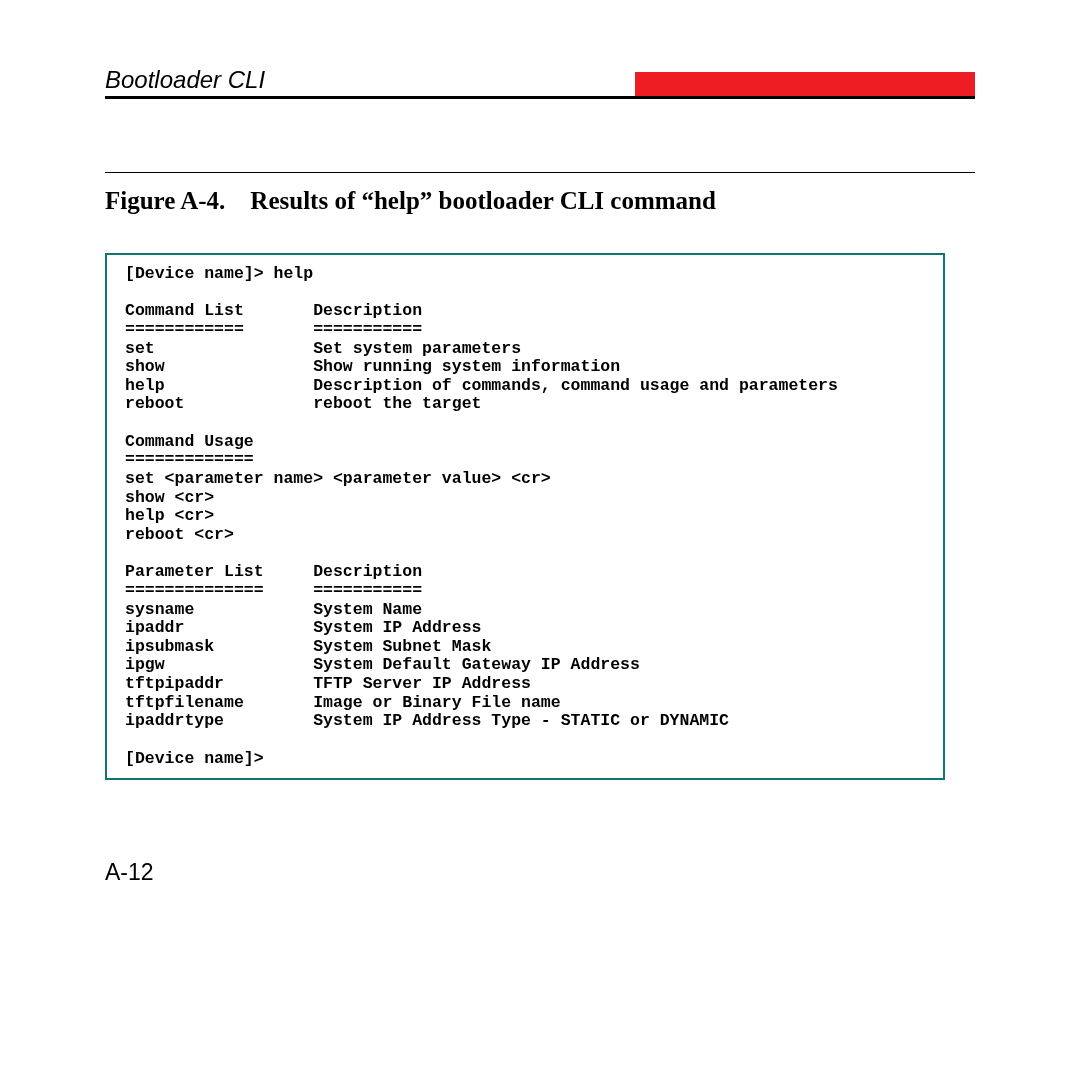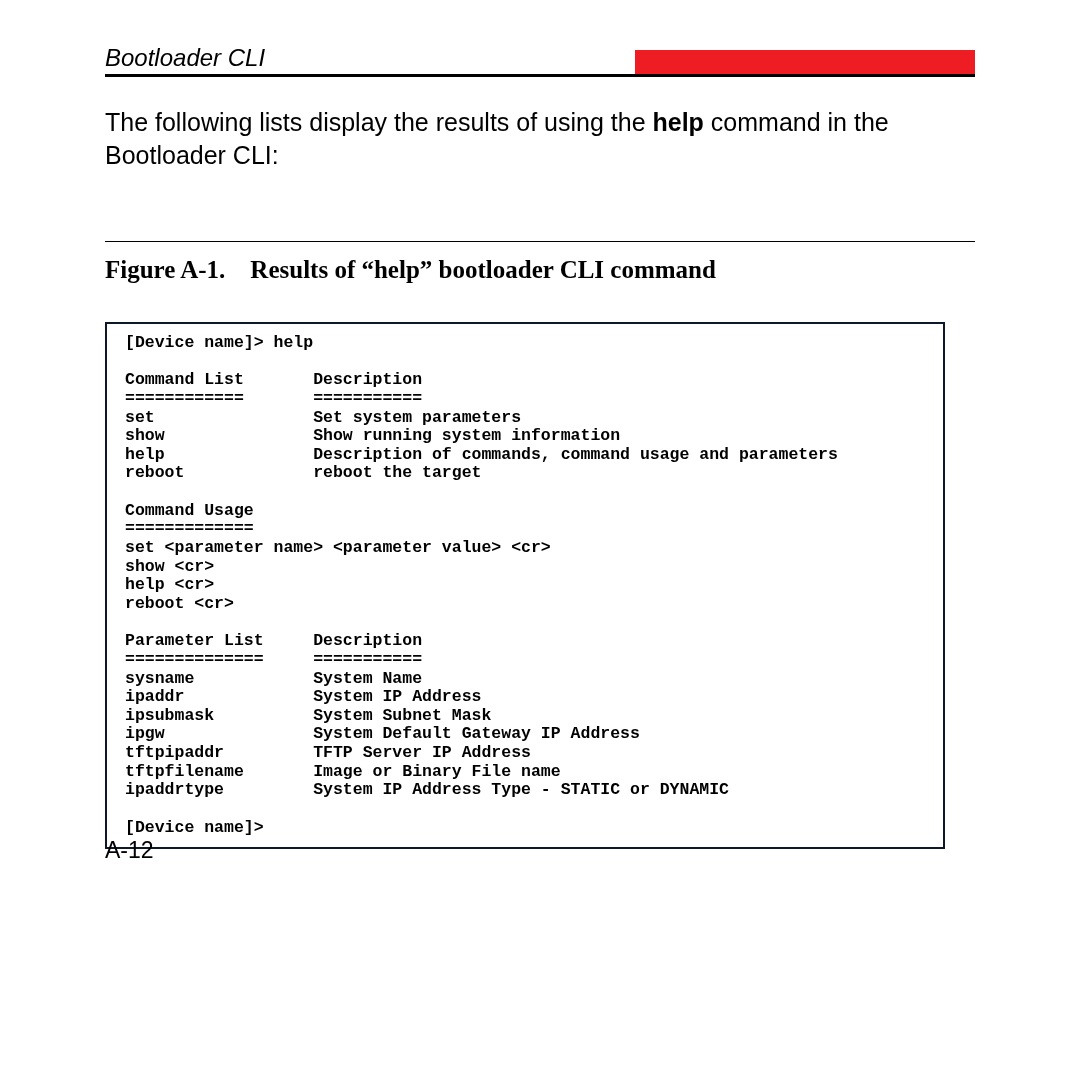--- a/index.html
+++ b/index.html
@@ -10,41 +10,42 @@
     background: #ffffff;
     font-family: Arial, Helvetica, sans-serif;
     color: #000;
   }
   .page {
     position: relative;
     width: 1080px;
     height: 924px;
     box-sizing: border-box;
     padding: 40px 105px 32px 105px;
+    margin-top: 22px;
   }
   .intro {
     margin-top: 26px;
     font-size: 25px;
     line-height: 1.3;
   }
   .intro b { font-weight: bold; }
   .fig-rule {
     height: 1px;
     background: #000;
     margin-top: 70px;
   }
   .fig-caption {
     font-family: "Book Antiqua", Palatino, "Palatino Linotype", Georgia, serif;
     font-weight: bold;
     font-size: 25px;
     margin-top: 14px;
   }
   .cli-box {
     margin-top: 38px;
-    border: 2px solid #0f172a;
+    border: 2px solid #0f766e;
     padding: 10px 18px 10px 18px;
     font-family: "Courier New", Courier, monospace;
     font-weight: bold;
     font-size: 16.5px;
     line-height: 1.13;
     white-space: pre;
     width: 840px;
     box-sizing: border-box;
   }
   .footer {
@@ -90,26 +91,23 @@
 <body>
 
 <div class="page">
 
   <div class="hdr">
     <div class="hdr-title">Bootloader CLI</div>
     <div class="hdr-red"></div>
     <div class="hdr-black"></div>
   </div>
 
-  <div class="intro">
-    <span>The following lists display the results of using the </span><b>help</b><span> command in the Bootloader CLI:</span>
-  </div>
 
   <div class="fig-rule"></div>
-  <div class="fig-caption">Figure A-1. Results of “help” bootloader CLI command</div>
+  <div class="fig-caption">Figure A-4. Results of “help” bootloader CLI command</div>
 
   <div class="cli-box">[Device name]&gt; help
 
 Command List       Description
 ============       ===========
 set                Set system parameters
 show               Show running system information
 help               Description of commands, command usage and parameters
 reboot             reboot the target
 

